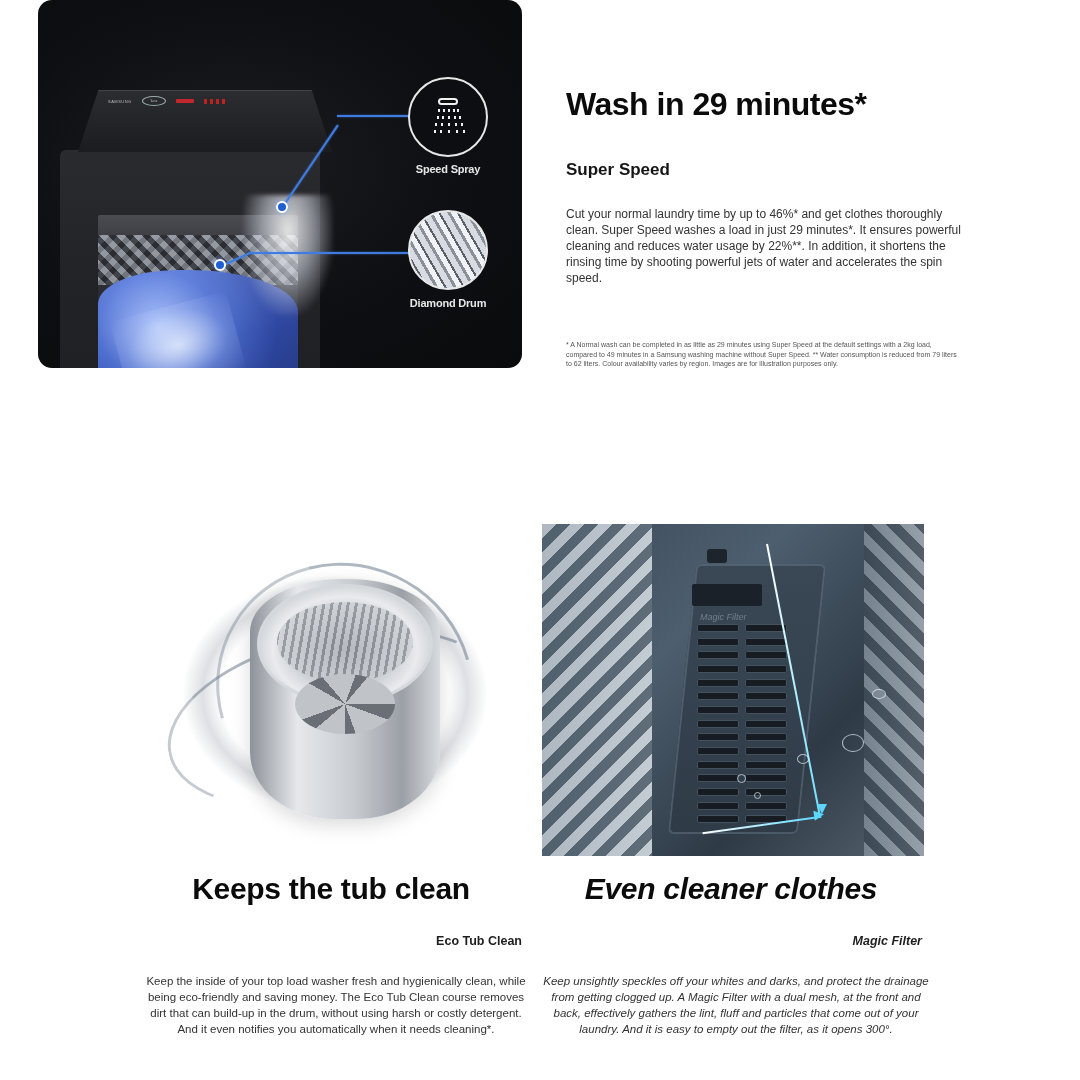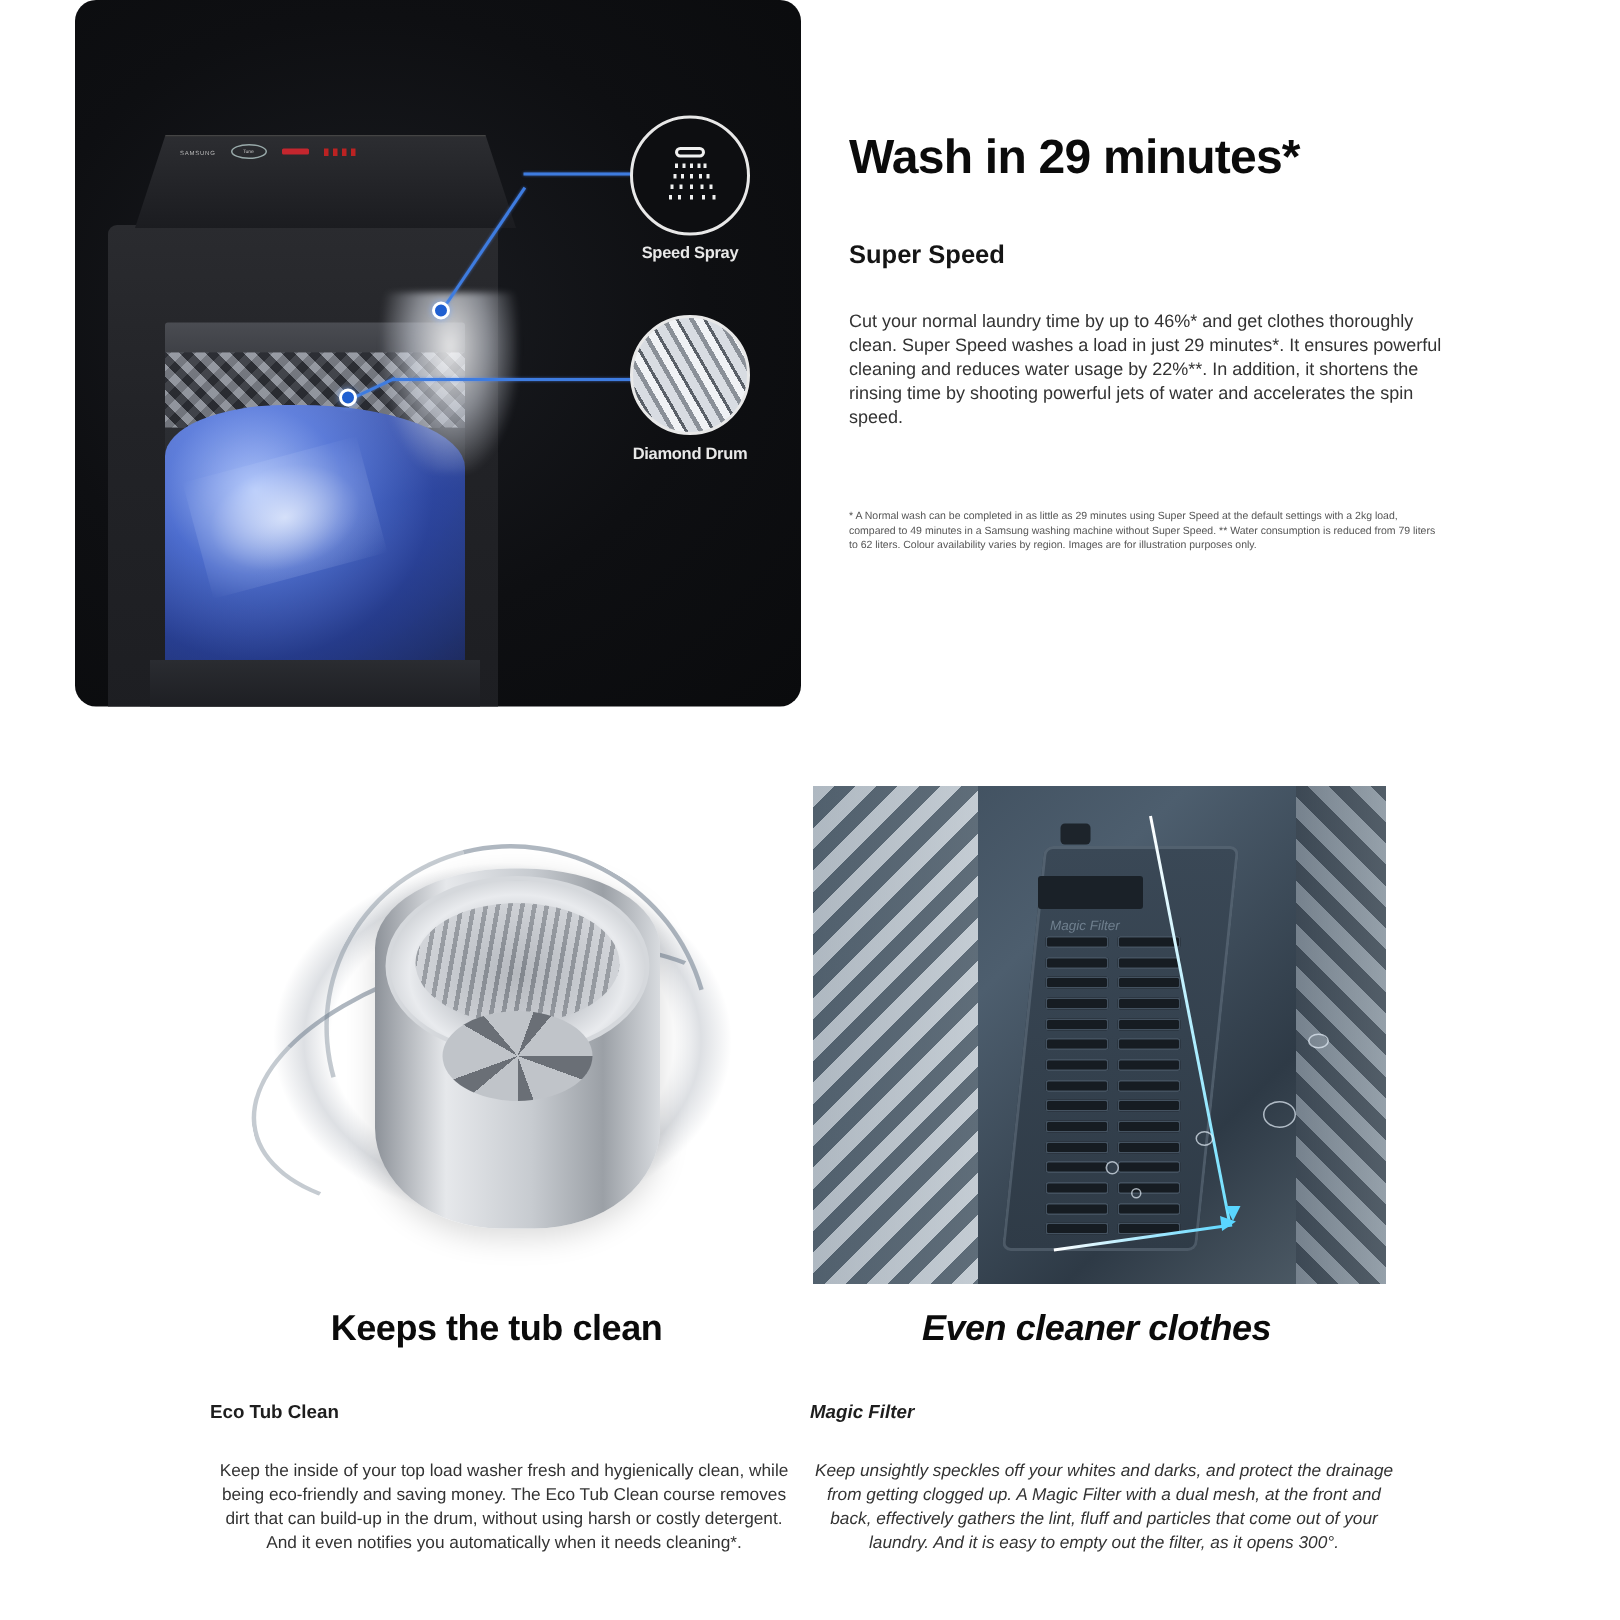--- a/index.html
+++ b/index.html
@@ -1,21 +1,21 @@
 <!DOCTYPE html>
 <html><head>
 <meta charset="utf-8">
 <style>
   * { box-sizing: border-box; margin: 0; padding: 0; }
   html, body { width: 1080px; height: 1080px; background: #ffffff; overflow: hidden; }
   body { position: relative; font-family: "DejaVu Sans", sans-serif; color: #1a1a1a; }
 
   
   .hero-panel {
-    position: absolute; left: 50px; top: 0; width: 484px; height: 471px;
+    position: absolute; left: 38px; top: 0; width: 484px; height: 368px;
     background: radial-gradient(ellipse at 40% 45%, #1b1d22 0%, #0e0f12 55%, #0a0b0d 100%);
     border-radius: 14px; overflow: hidden;
   }
   .washer-body {
     position: absolute; left: 22px; top: 150px; width: 260px; height: 330px;
     background: linear-gradient(180deg, #2a2b2f 0%, #222327 40%, #1d1e22 100%);
     border-radius: 6px 6px 0 0;
   }
   .washer-lid {
     position: absolute; left: 40px; top: 90px; width: 254px; height: 62px;
@@ -201,24 +201,24 @@
     position: absolute; left: 272px; top: 286px; width: 0; height: 0;
     border-top: 5px solid transparent; border-bottom: 5px solid transparent; border-left: 10px solid #5ad6ff;
     transform: rotate(-8deg);
   }
   .bubbles {
     position: absolute; border-radius: 50%; border: 1.5px solid rgba(230,240,250,0.7);
   }
 
   .feature-title {
     position: absolute; top: 872px; width: 382px; text-align: center;
-    font-family: "Liberation Sans", sans-serif; font-size: 24px; font-weight: bold; color: #0b0b0b; letter-spacing: -0.3px;
+    font-family: "Liberation Sans", sans-serif; font-size: 30px; font-weight: bold; color: #0b0b0b; letter-spacing: -0.3px;
   }
   .feature-subtitle {
-    position: absolute; top: 934px; width: 382px; text-align: left;
+    position: absolute; top: 934px; width: 382px; text-align: right;
     font-family: "Liberation Sans", sans-serif; font-size: 12.5px; font-weight: bold; color: #1e1e1e;
   }
   .feature-body {
     position: absolute; top: 973px; width: 392px; text-align: center;
     font-family: "Liberation Sans", sans-serif; font-size: 11.5px; line-height: 16px; color: #333;
   }
   .col-left { left: 140px; }
   .col-right { left: 540px; font-style: italic; }
 </style>
 </head>

